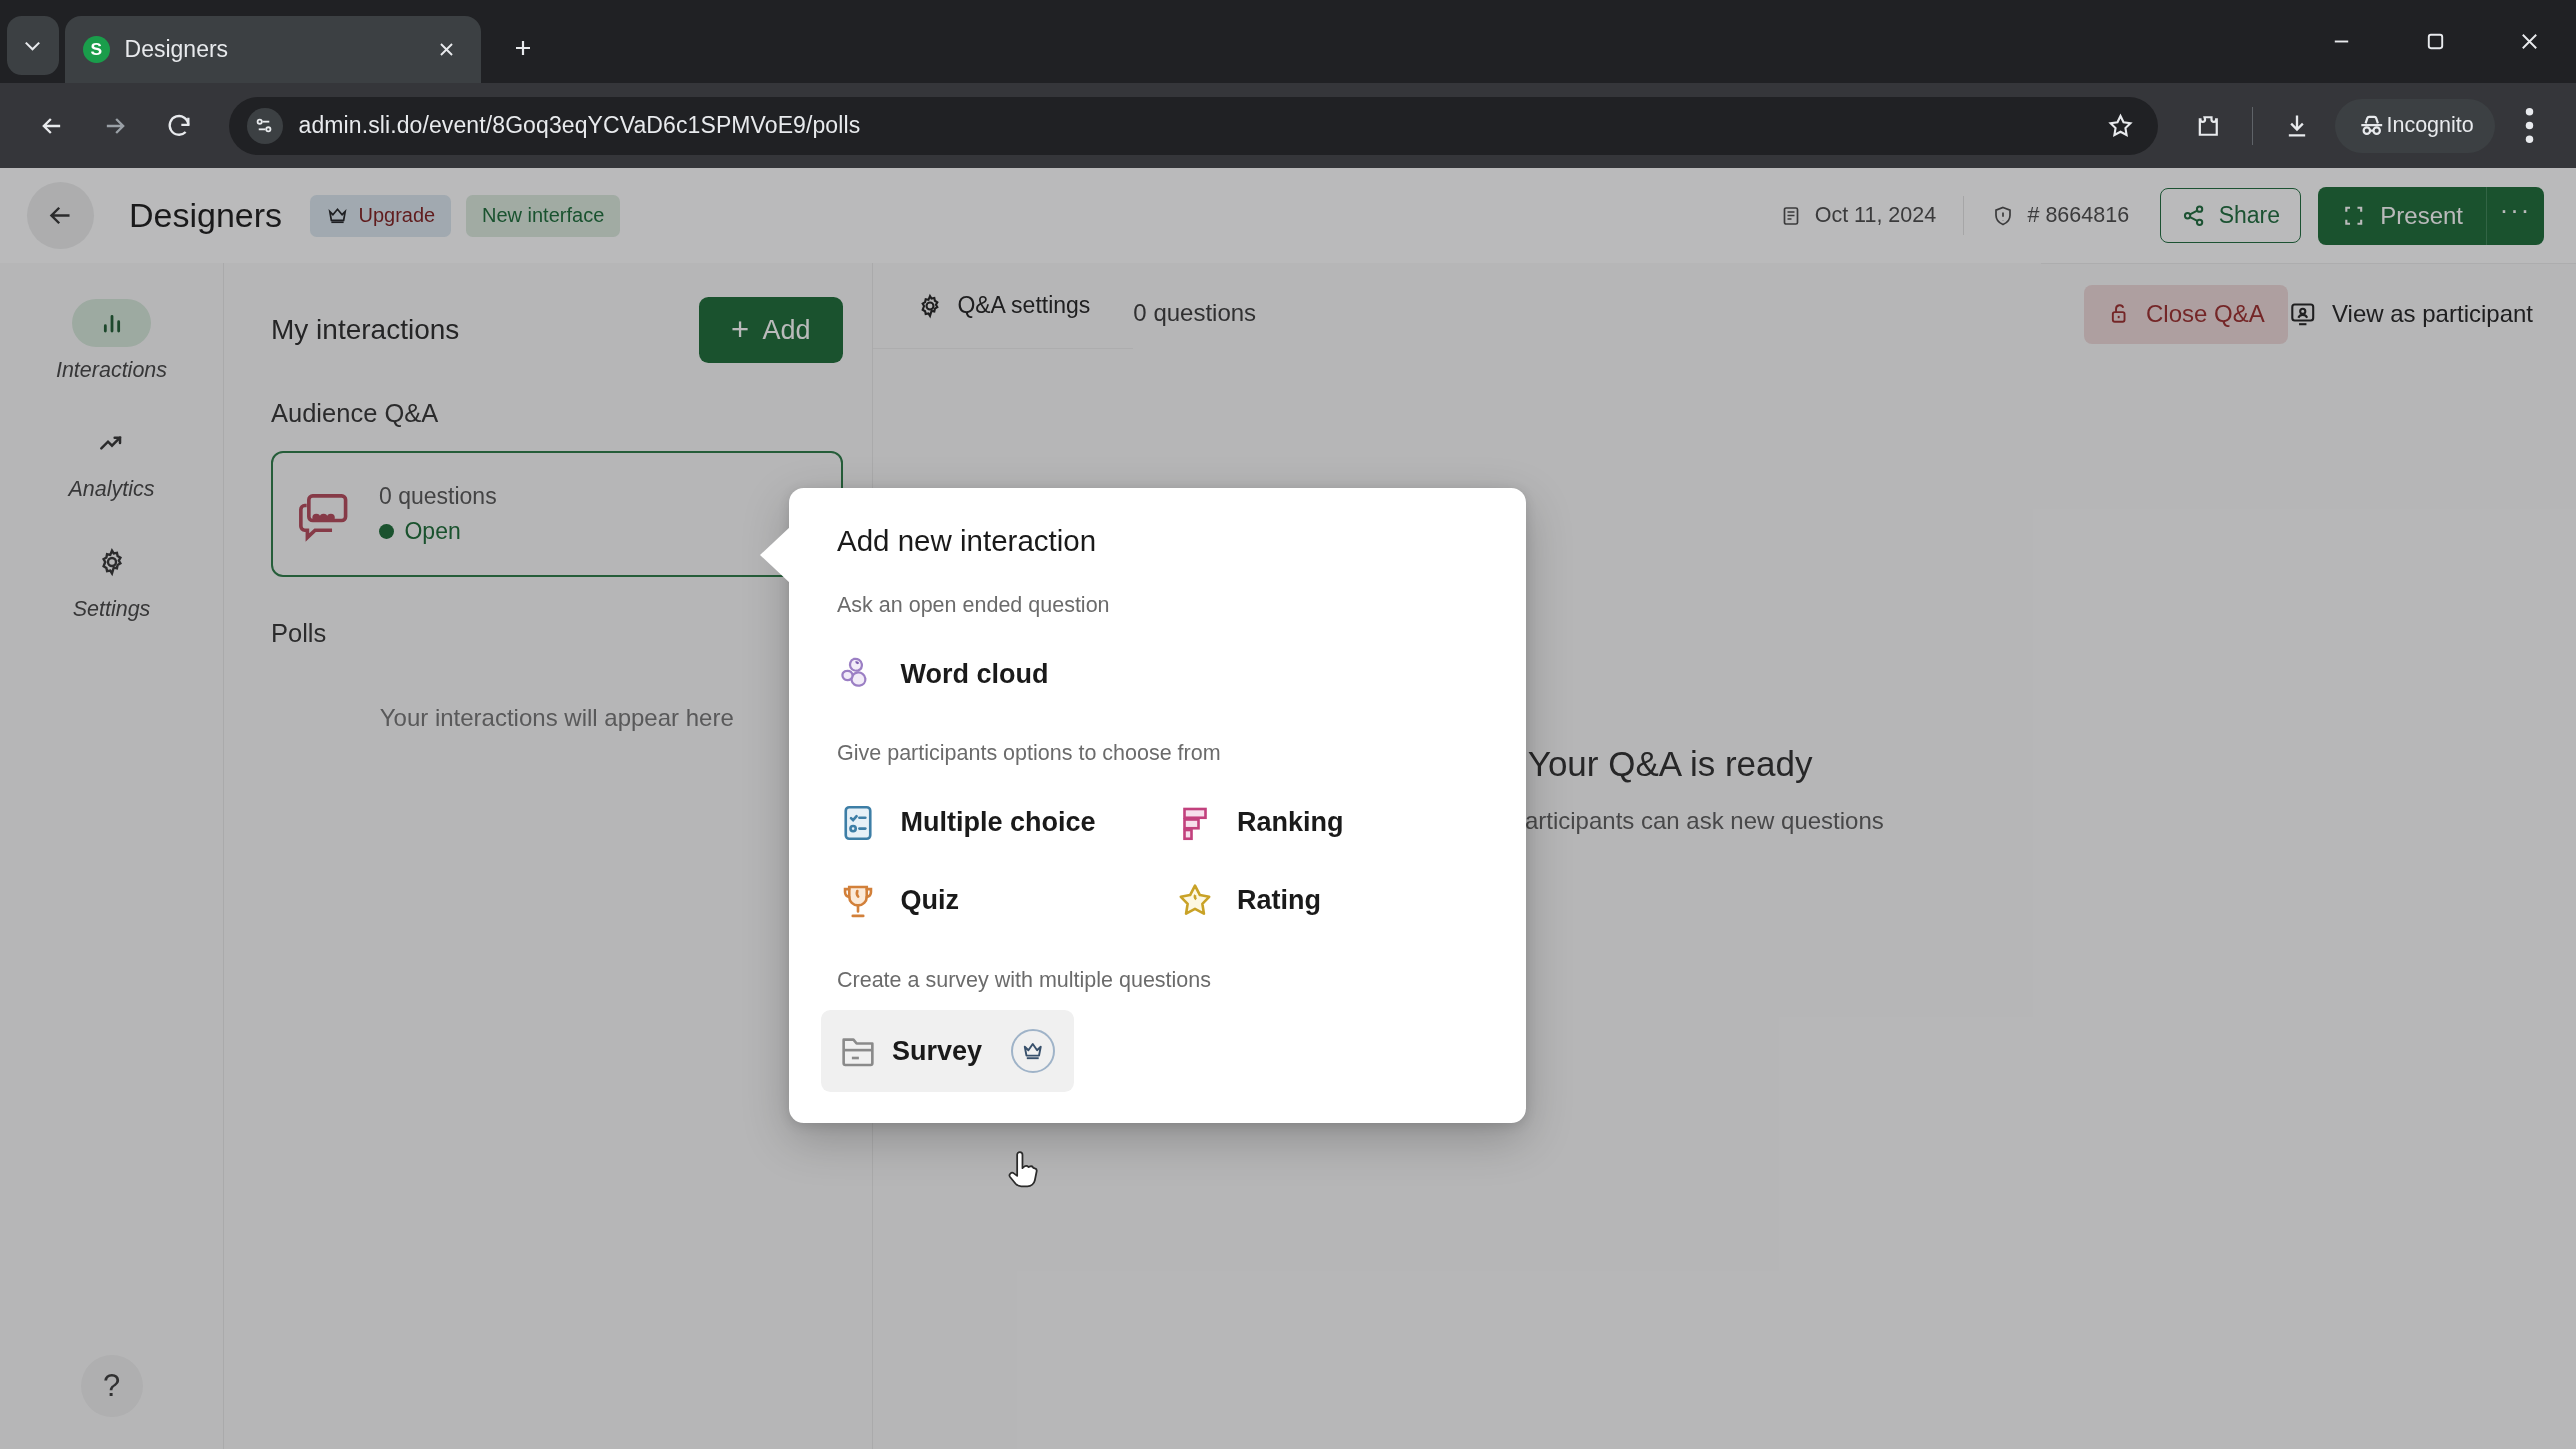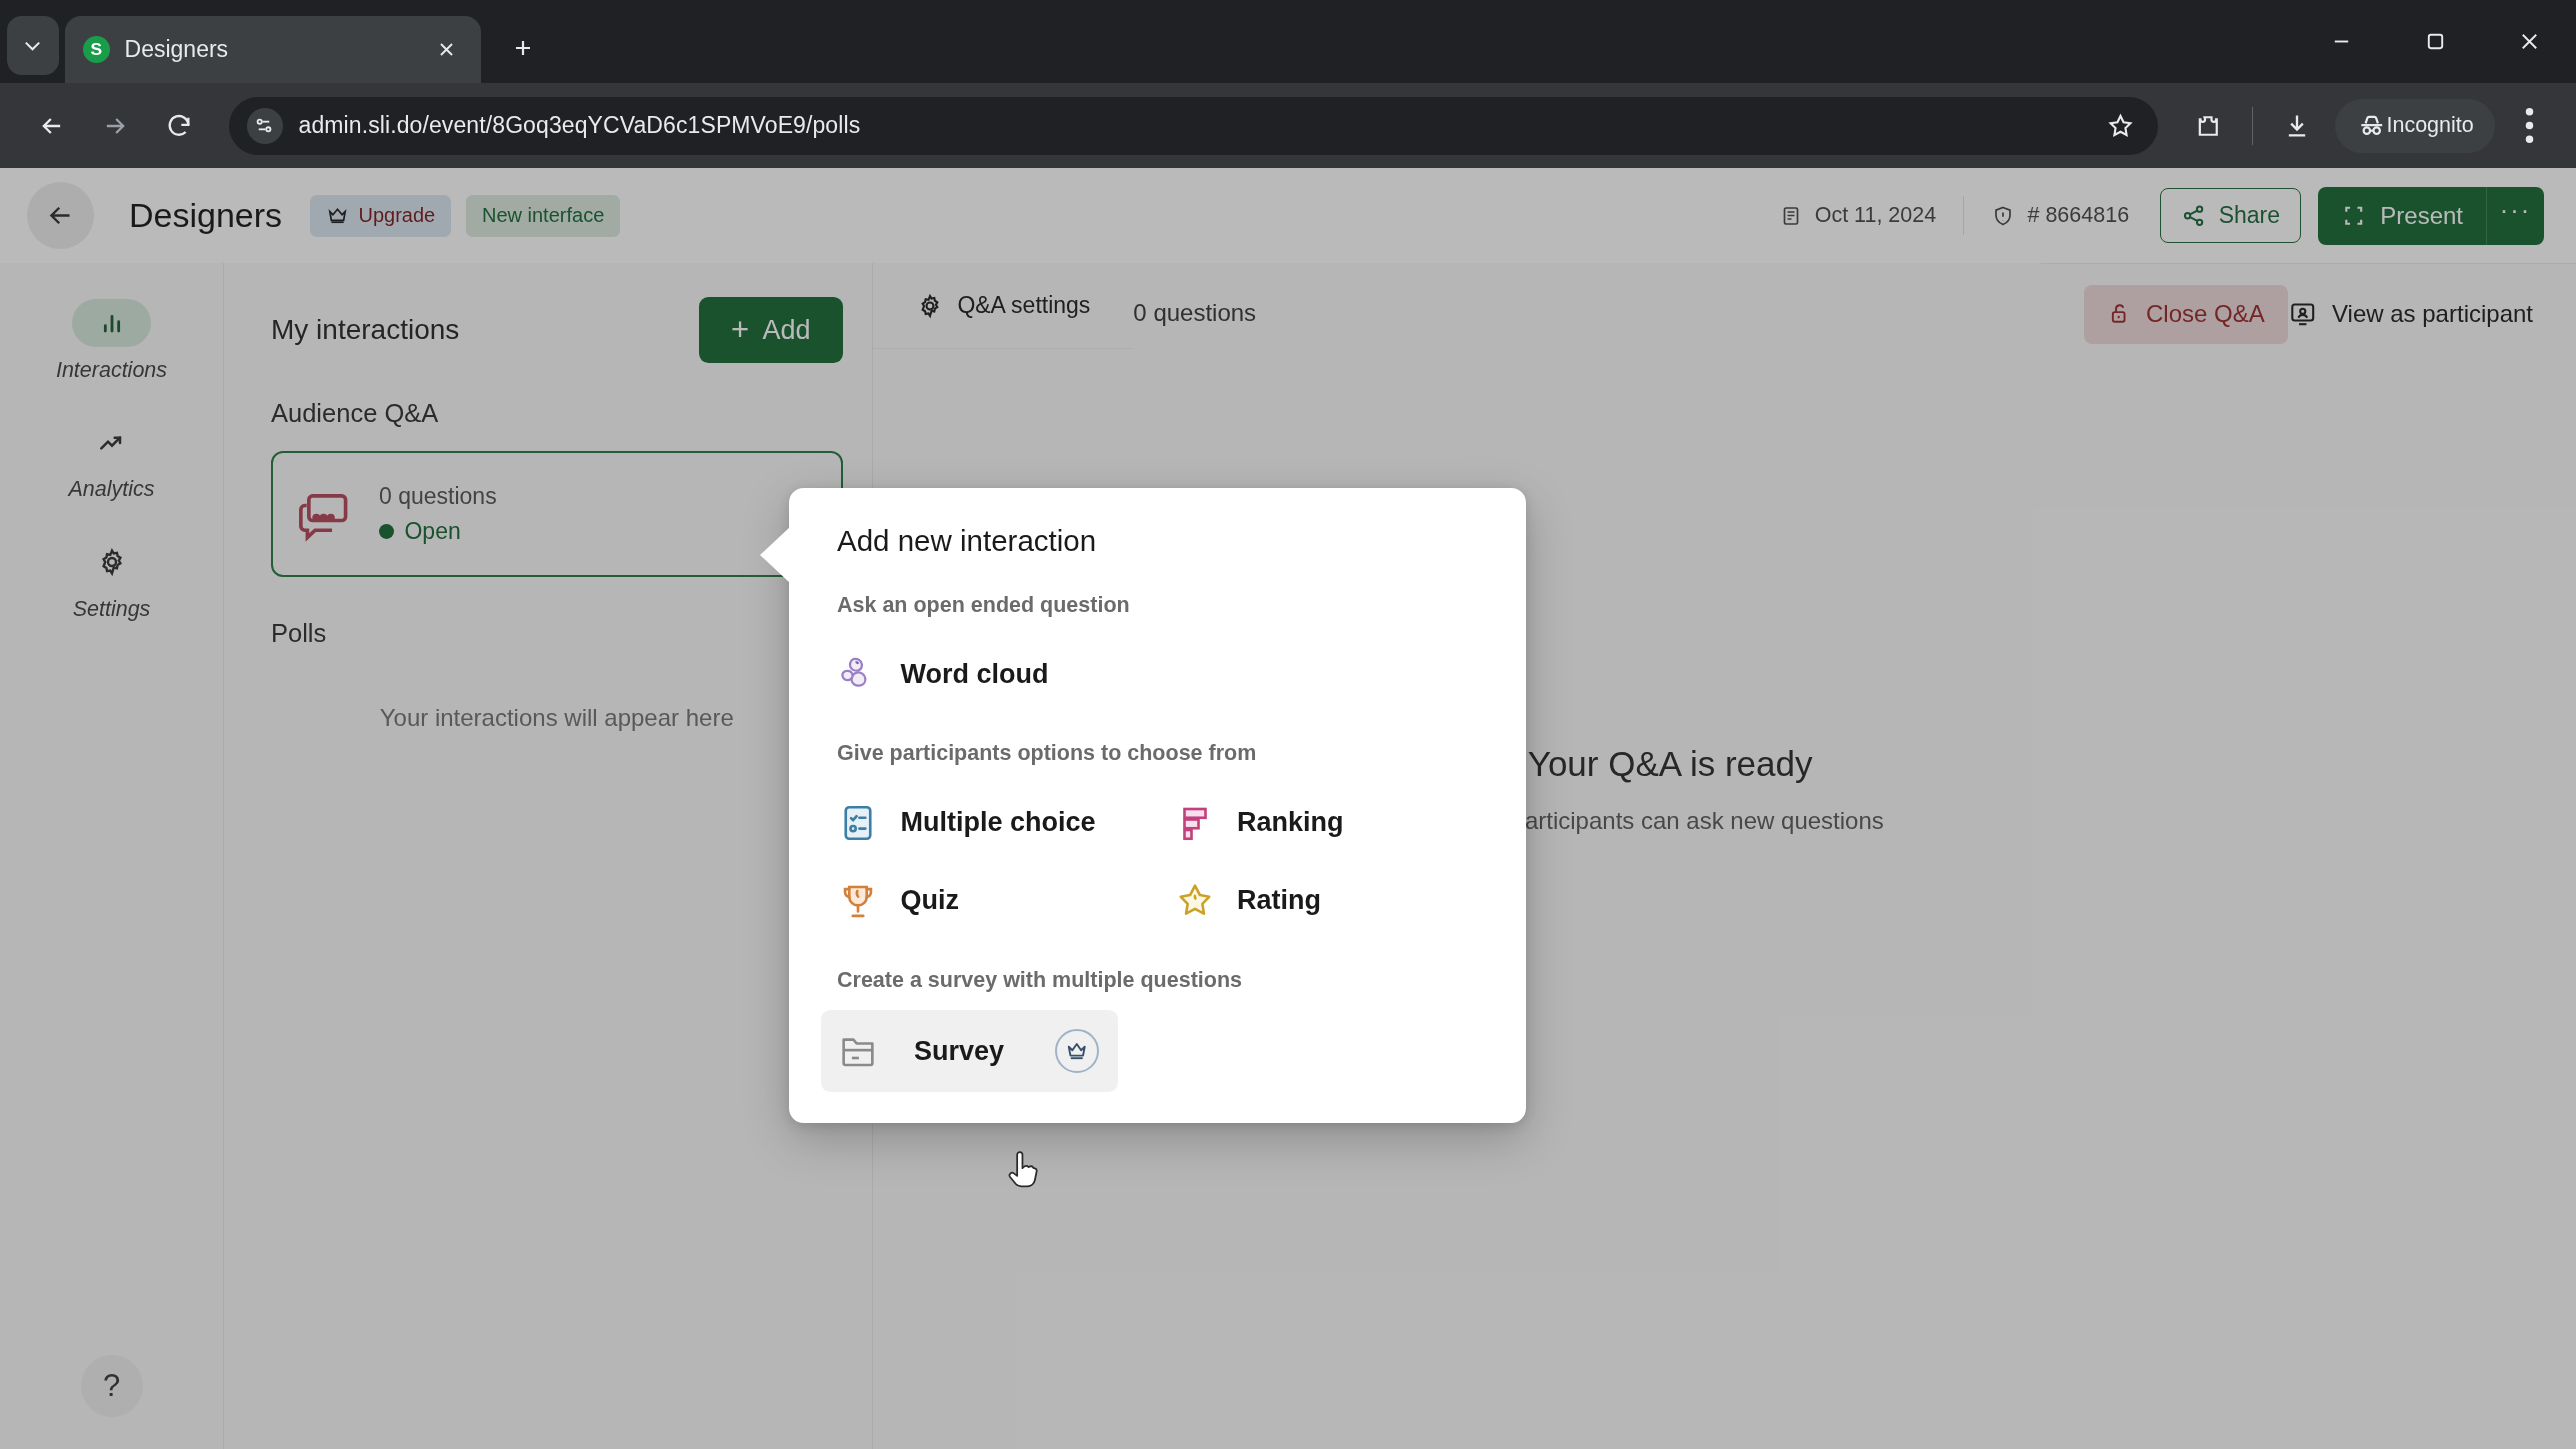--- a/index.html
+++ b/index.html
@@ -180,32 +180,32 @@
     background: #fff; border-radius: 14.8px; z-index: 60;
     box-shadow: 0 16px 47px rgba(0,0,0,.22), 0 2.7px 12px rgba(0,0,0,.12);
     padding: 36px 0 31px 0;
   }
   .modal::before {
     content: ""; position: absolute; left: -29.5px; top: 38px;
     border-top: 29.5px solid transparent; border-bottom: 29.5px solid transparent;
     border-right: 31px solid #fff;
   }
   .modal-title { font-size: 29.5px; color: #1a1a1a; padding: 0 48px; margin-bottom: 35px; }
-  .modal-group-label { font-size: 21.5px; color: #6b6b6b; padding: 0 48px; margin-bottom: 17.4px; font-weight: bold; }
+  .modal-group-label { font-size: 21.5px; color: #6b6b6b; padding: 0 48px; margin-bottom: 17.4px; }
   .opt-grid { display: grid; grid-template-columns: 1fr 1fr; padding: 0 32px; }
   .opt {
     height: 78px; display: flex; align-items: center; gap: 21.5px;
     padding: 0 16px; border-radius: 9.4px;
   }
   .opt-icon { width: 42px; height: 42px; flex: 0 0 auto; display: flex; align-items: center; justify-content: center; }
   .opt-icon svg { width: 42px; height: 42px; }
   .opt-label { font-size: 27px; color: #1a1a1a; white-space: nowrap; font-weight: bold; }
   .survey-row { padding: 0 32px; }
   .survey-opt {
-    display: inline-flex; align-items: center; gap: 35px; height: 82px;
+    display: inline-flex; align-items: center; gap: 13px; height: 82px;
     padding: 0 19px 0 16px; border-radius: 9.4px; background: #f0f0f0;
   }
   .crown-badge {
     width: 44px; height: 44px; border-radius: 50%; border: 2px solid #9fb3c8;
     display: flex; align-items: center; justify-content: center; margin-left: 16px; flex: 0 0 auto;
   }
   .crown-badge svg { width: 25.5px; height: 25.5px; }
   .gap-lg { height: 28px; }
 
   

